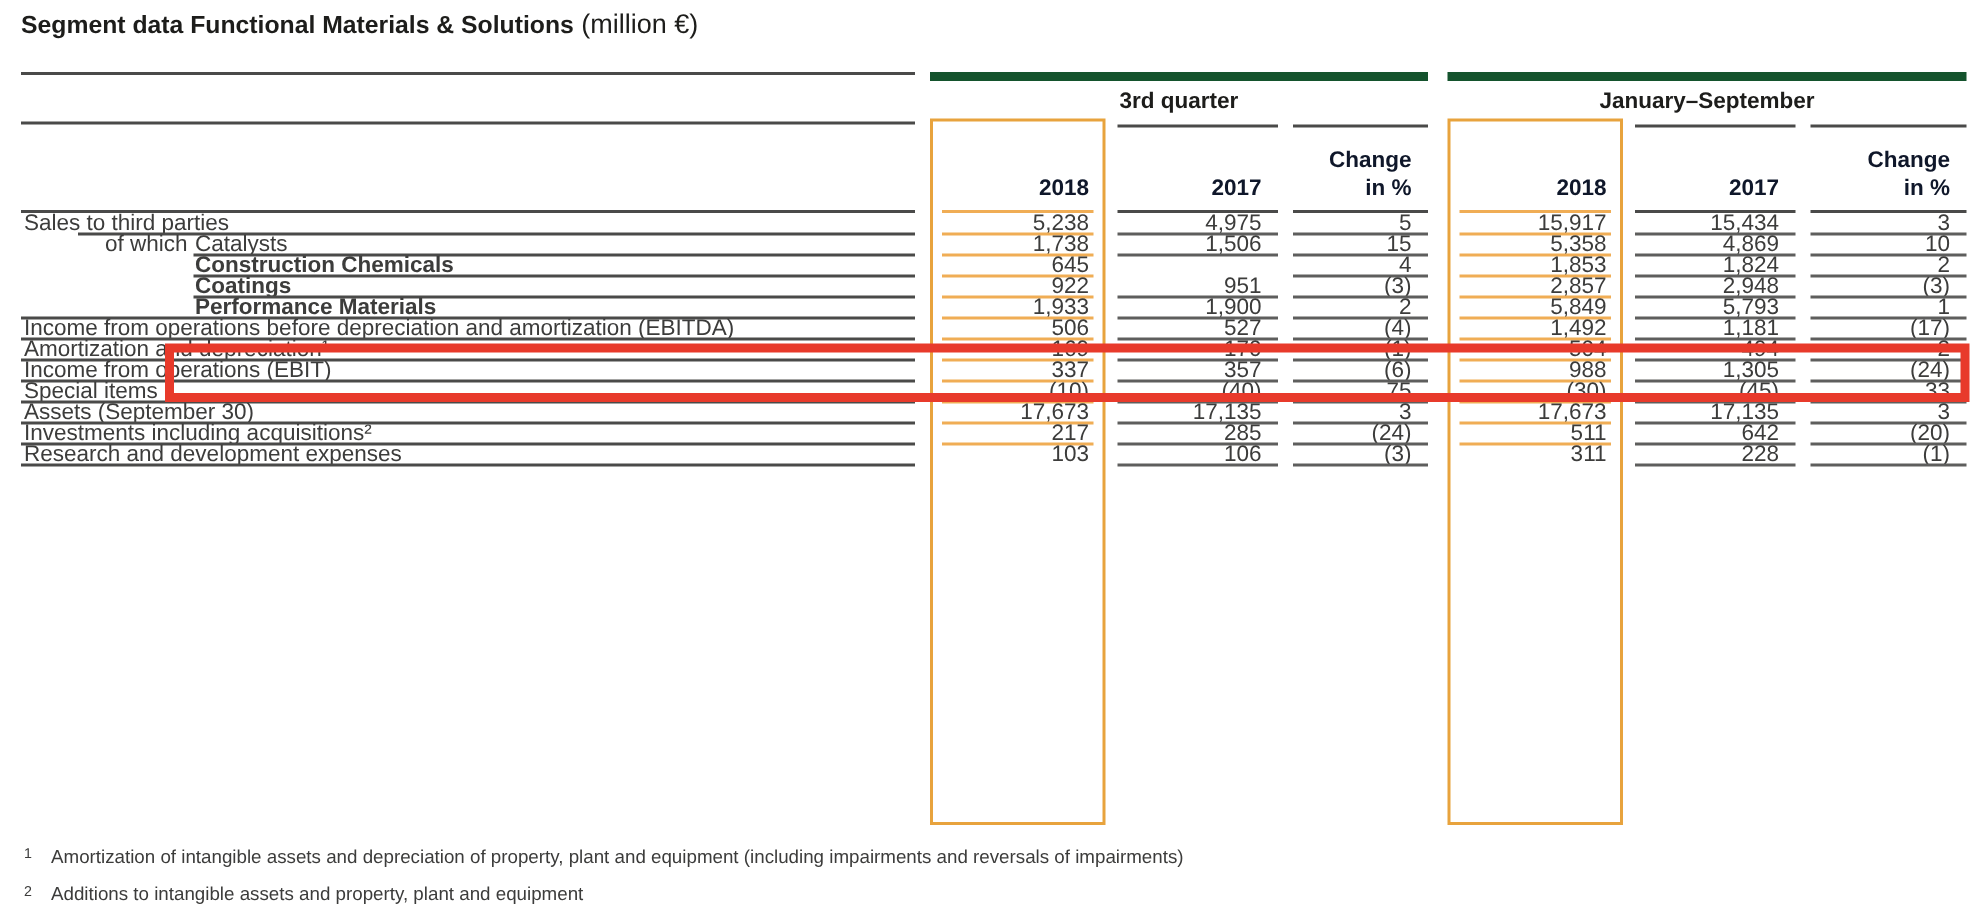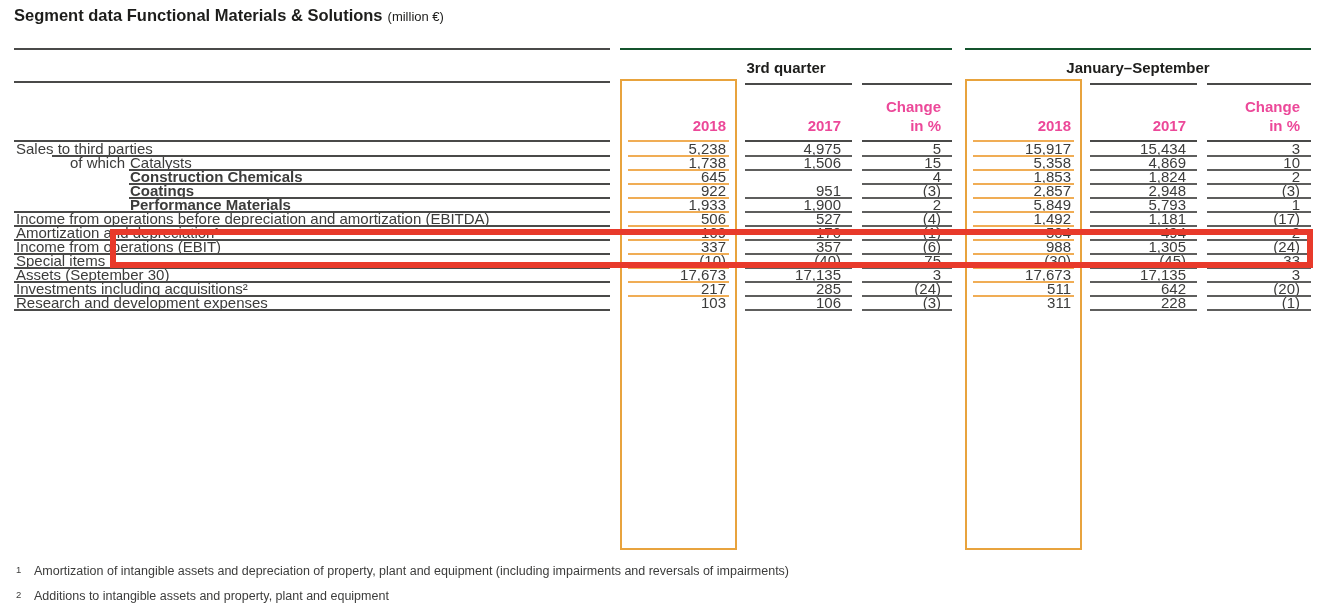--- a/index.html
+++ b/index.html
@@ -3,38 +3,38 @@
 <meta charset="utf-8">
 <style>
   html,body{margin:0;padding:0;background:#fff;}
   .page{
     position:relative;width:1317px;height:615px;background:#ffffff;overflow:hidden;
     font-family:"Liberation Sans","DejaVu Sans",sans-serif;color:#3c3c3b;
   }
   
   .title{position:absolute;left:14px;top:6px;font-size:16.5px;color:#1d1d1b;white-space:nowrap;}
   .tmain{font-weight:700;}
-  .tunit{font-weight:400;font-size:13px;margin-left:5px;}
+  .tunit{font-weight:400;font-size:18px;margin-left:5px;}
   
   .tbl{position:absolute;left:14px;top:48px;width:1297px;}
   .grid{display:grid;grid-template-columns:596px 10px 117px 8px 107px 10px 90px 13px 117px 8px 107px 10px 104px;}
   .cl{grid-column:1}.c1{grid-column:3}.c2{grid-column:5}.c3{grid-column:7}
   .c4{grid-column:9}.c5{grid-column:11}.c6{grid-column:13}
   .g1{grid-column:3/8}.g2{grid-column:9/14}
   .c{position:relative;}
   
   .band{height:35px;}
   .band .glbl{border-top:2px solid #4a4a49;border-bottom:2px solid #4a4a49;}
-  .gcell{border-top:2px solid #14532d;display:flex;align-items:flex-end;justify-content:center;
+  .gcell{border-top:6px solid #14532d;display:flex;align-items:flex-end;justify-content:center;
          padding-bottom:7px;font-weight:700;font-size:15px;color:#1d1d1b;}
   
   .hrow{height:57px;}
   .hlbl{border-bottom:2px solid #4a4a49;}
   .hc{display:flex;flex-direction:column;justify-content:flex-end;align-items:flex-end;
-      padding:12px 11px 7px 0;font-weight:700;font-size:15px;color:#ec4899;line-height:19px;}
+      padding:12px 11px 7px 0;font-weight:700;font-size:15px;color:#0f172a;line-height:19px;}
   .hc.t{border-top:2px solid #4a4a49;}
   .hc.t::after{content:"";position:absolute;left:0;right:0;bottom:0;height:2px;background:#4a4a49;}
   .hc.o::after{content:"";position:absolute;left:8px;right:8px;bottom:0;height:2px;background:#f0ad55;}
   
   .trow{height:14px;}
   .lbl{display:flex;align-items:center;padding-left:2px;font-size:15px;white-space:nowrap;}
   .lbl::after{content:"";position:absolute;left:var(--ind,0px);right:0;bottom:0;height:1.7px;background:#4a4a49;}
   .num{display:flex;align-items:center;justify-content:flex-end;padding-right:11px;font-size:15px;}
   .num::after{content:"";position:absolute;left:0;right:0;bottom:0;height:1.7px;background:#5e5e5d;}
   .num.o::after{left:8px;right:8px;background:#f0ad55;height:1.7px;}

